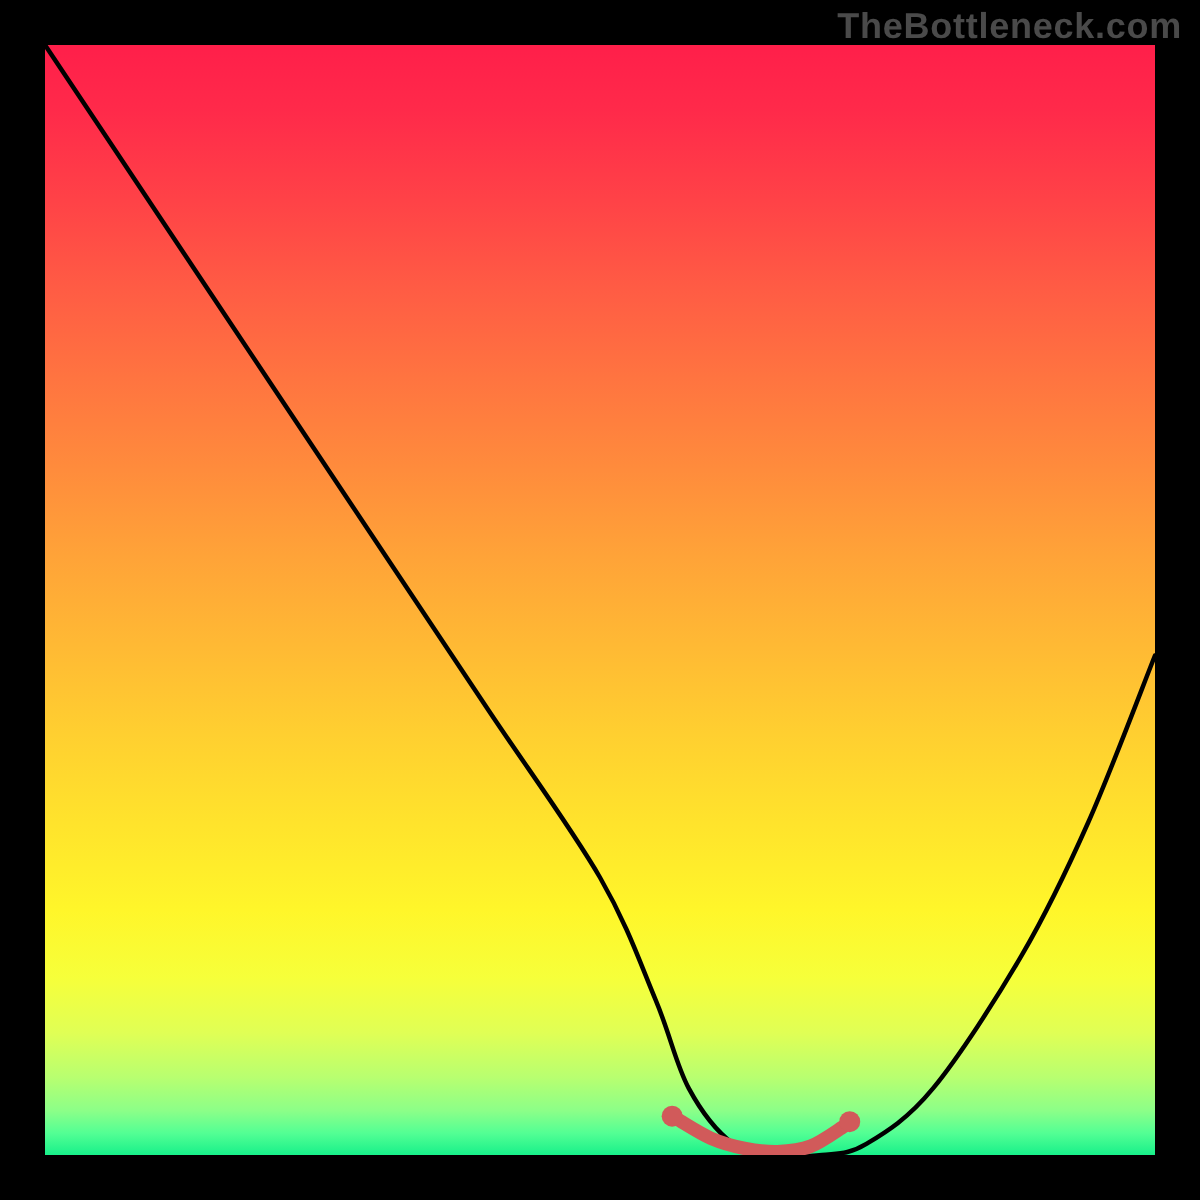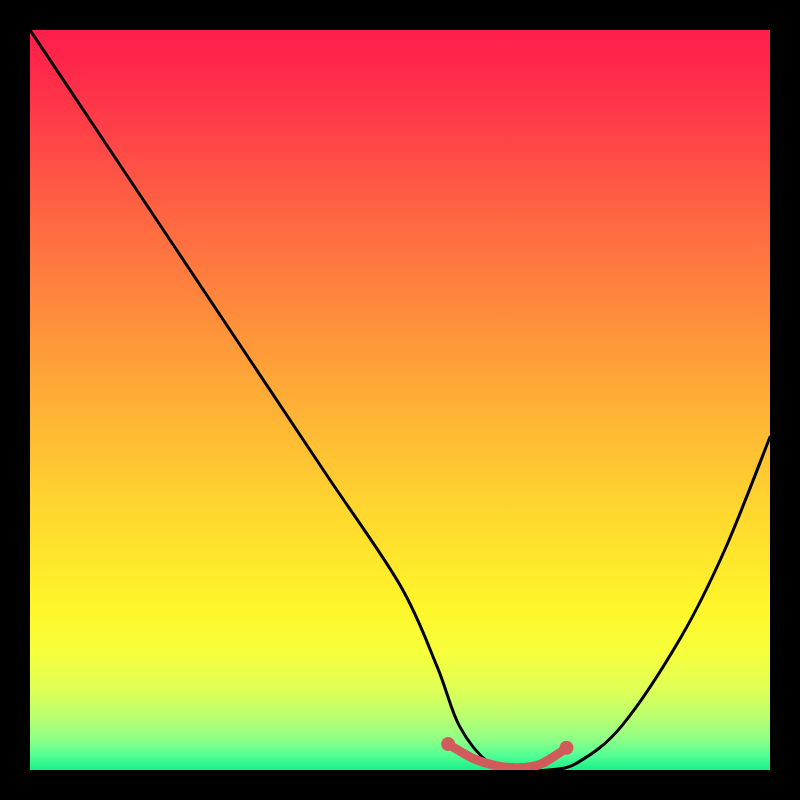--- a/index.html
+++ b/index.html
@@ -65,20 +65,21 @@
     left: 0; top: 0;
     width: 100%;
     height: 100%;
     z-index: 2;
   }
 </style>
 </head>
 <body>
 
 <div class="frame">
+  <div class="watermark">TheBottleneck.com</div>
 
   <div class="plot">
     <div class="gradient"></div>
     <svg class="curve" viewBox="0 0 740 740" preserveAspectRatio="none">
       <path id="main-curve" fill="none" stroke="#000" stroke-width="3" stroke-linecap="round" stroke-linejoin="round" d="M 0,0 C 12.333333333333334,18.5 49.33333333333333,74 74,111 C 98.66666666666667,148 123.33333333333333,185 148,222 C 172.66666666666666,259 197.33333333333334,295.99999999999994 222,332.99999999999994 C 246.66666666666666,369.99999999999994 271.3333333333333,407 296,444 C 320.6666666666667,481 351.5,522.9333333333334 370,555 C 388.5,587.0666666666666 397.1333333333334,612.9666666666667 407.00000000000006,636.4 C 416.86666666666673,659.8333333333333 420.56666666666666,679.5666666666667 429.2,695.6 C 437.8333333333333,711.6333333333333 448.93333333333334,725.2 458.8,732.6 C 468.6666666666667,740 478.53333333333336,738.7666666666667 488.40000000000003,740 C 498.2666666666667,741.2333333333333 508.1333333333333,741.2333333333333 518,740 C 527.8666666666667,738.7666666666667 535.2666666666667,740 547.6,732.6 C 559.9333333333334,725.2 574.7333333333333,716.5666666666667 592,695.6 C 609.2666666666667,674.6333333333333 633.9333333333334,636.4 651.2,606.8 C 668.4666666666667,577.1999999999999 680.8,551.3 695.5999999999999,518 C 710.3999999999999,484.7 732.6,425.5 740,407"></path>
       <path id="highlight-seg" fill="none" stroke="#d15a5a" stroke-width="9" stroke-linecap="round" stroke-linejoin="round" d="M 421.79999999999995,716.32 C 425.49999999999994,718.4166666666667 436.6,725.6933333333334 444,728.9 C 451.4,732.1066666666666 458.79999999999995,734.0799999999999 466.2,735.56 C 473.6,737.04 481.00000000000006,738.0266666666666 488.40000000000003,737.78 C 495.8,737.5333333333333 503.2,736.9166666666667 510.59999999999997,734.08 C 518,731.2433333333333 529.0999999999999,722.98 532.8,720.76"></path>
       <g id="markers">
           <circle cx="418.09999999999997" cy="714.1" r="7" fill="#d15a5a"></circle>
           <circle cx="536.5" cy="717.8" r="7" fill="#d15a5a"></circle>
         </g>

